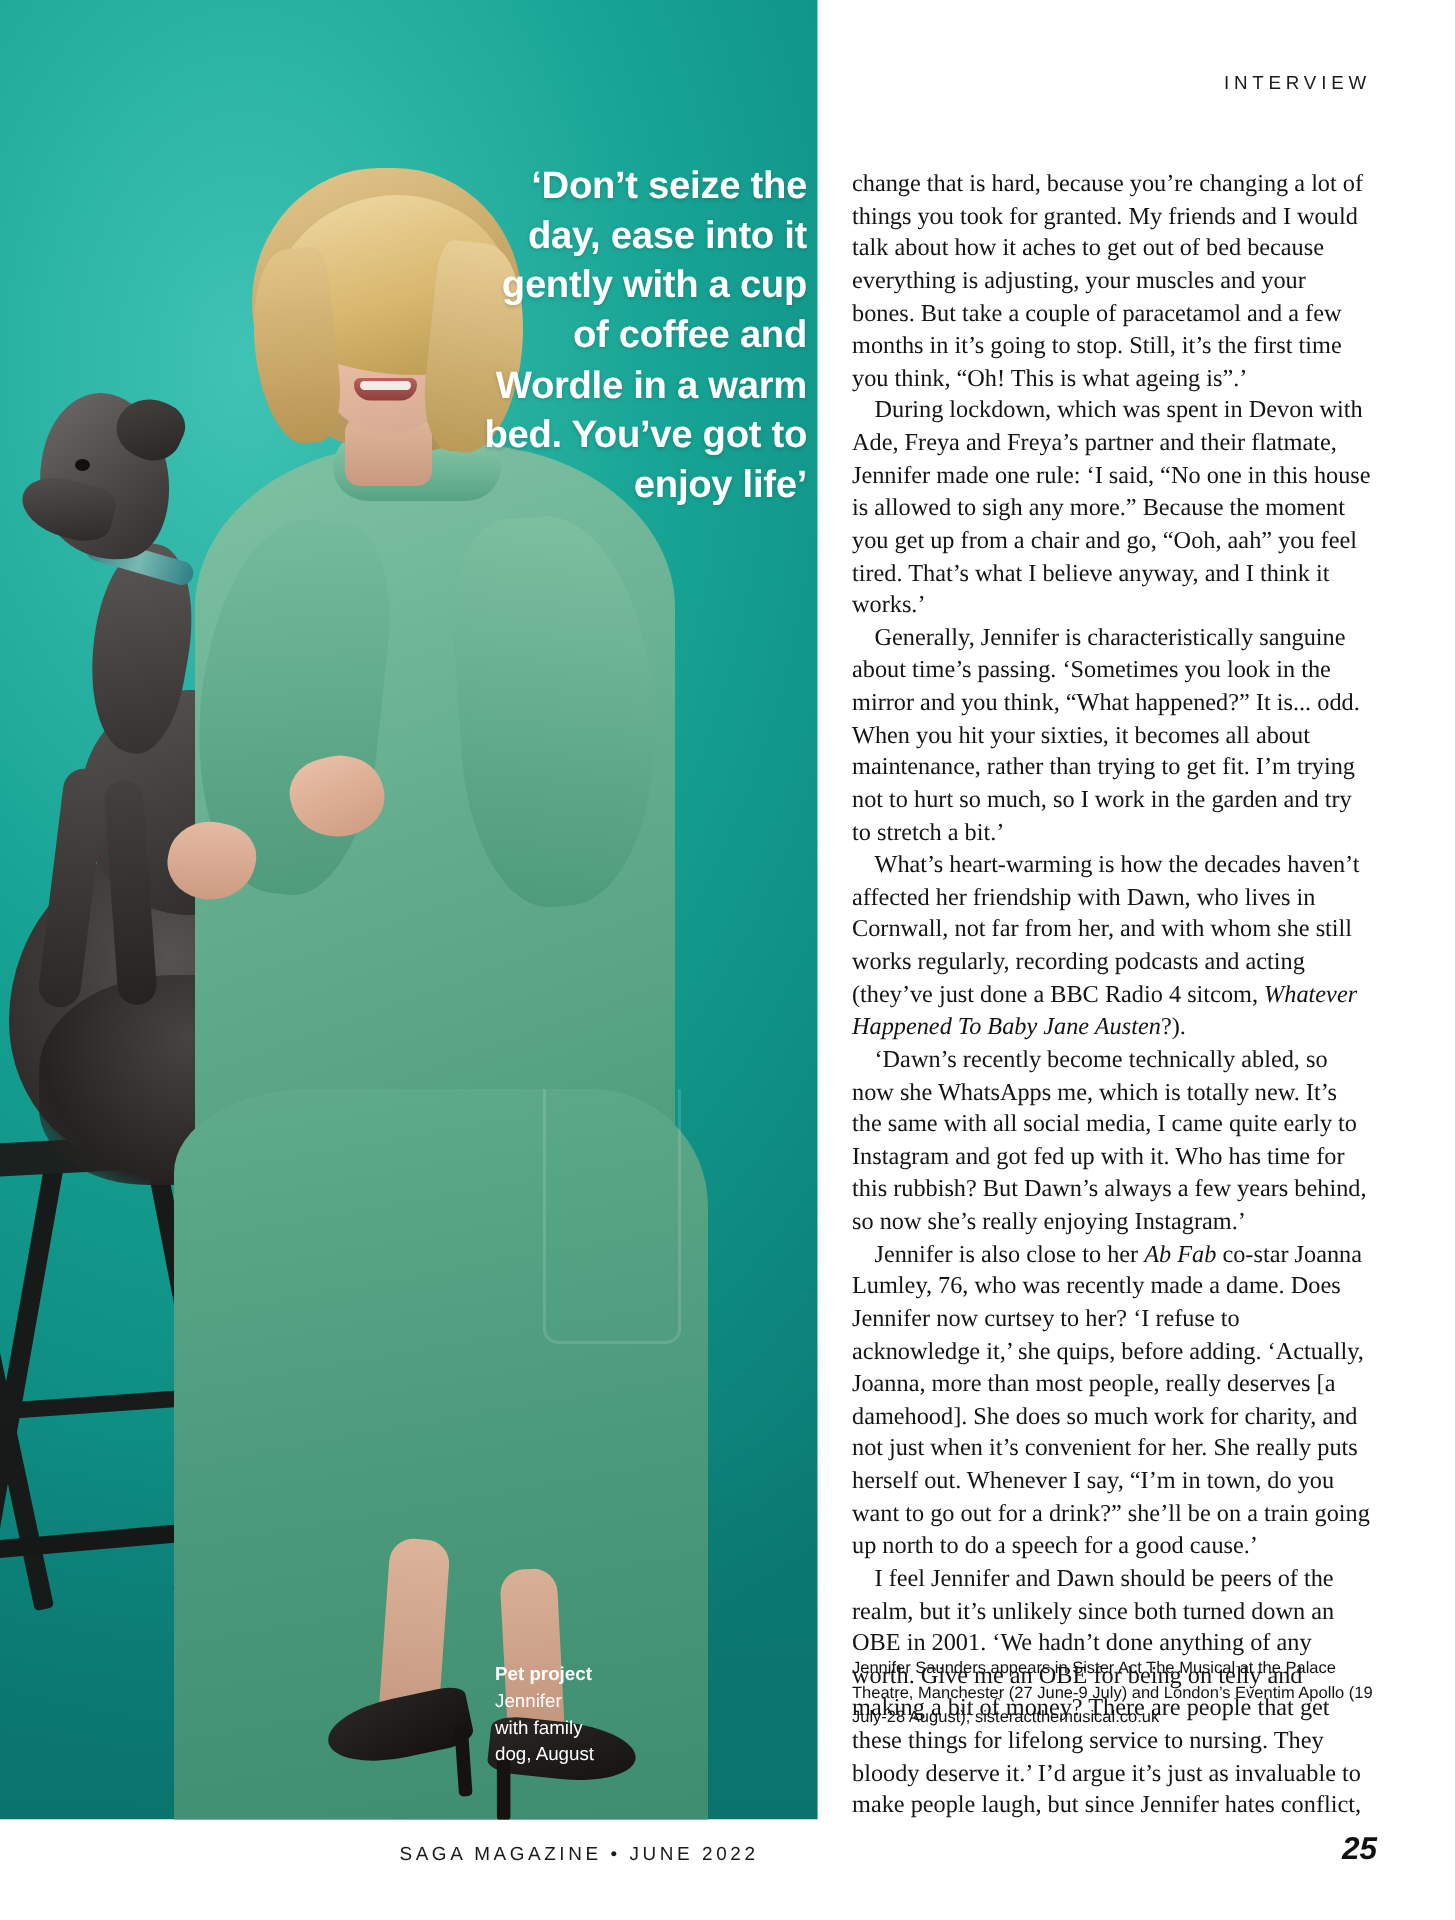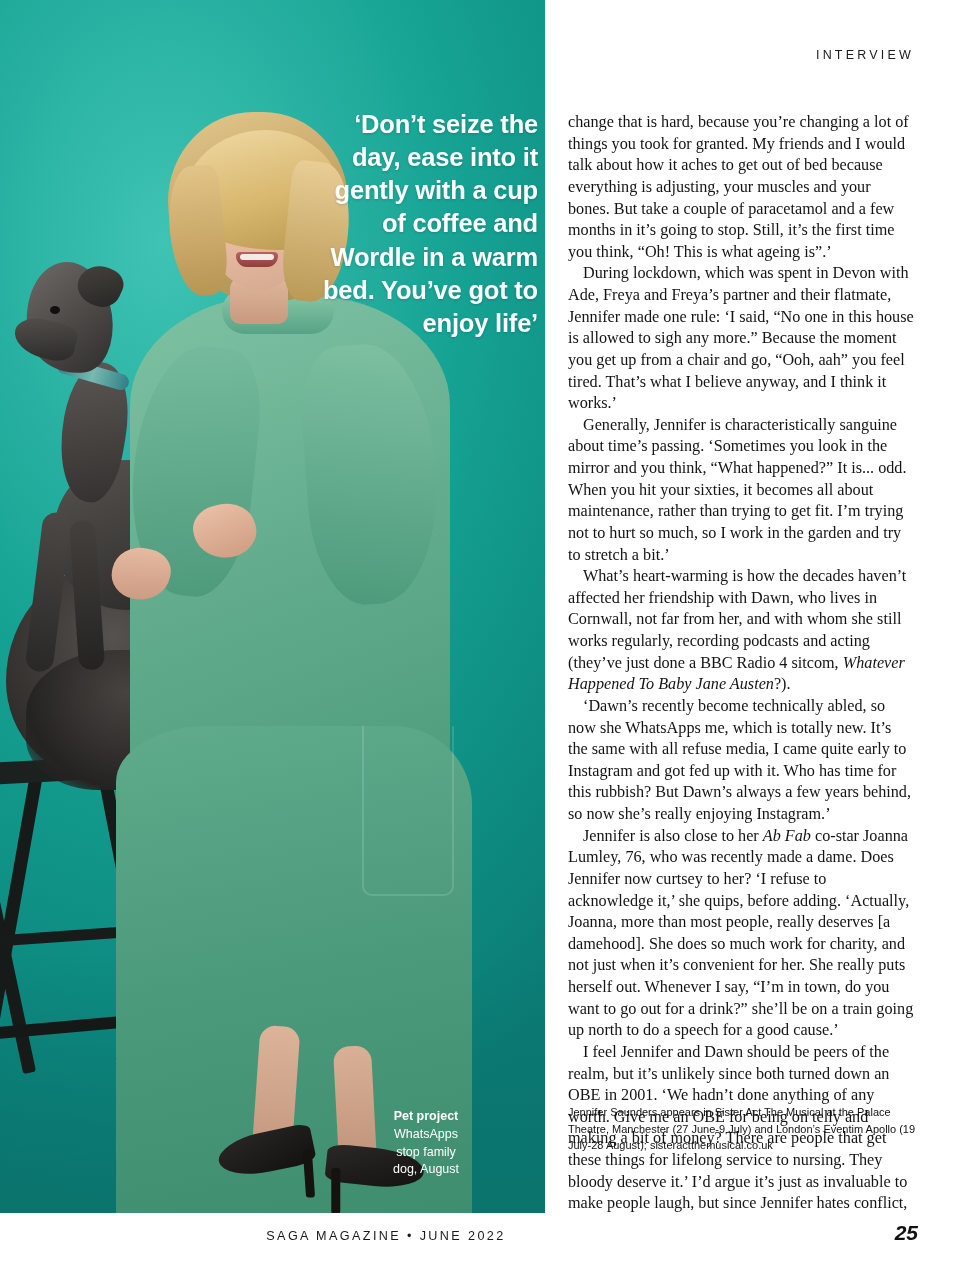--- a/index.html
+++ b/index.html
@@ -266,21 +266,21 @@
     letter-spacing: -0.2px;
     z-index: 8;
     text-shadow: 0 1px 3px rgba(0,0,0,0.18);
   }
 
   
   .caption {
     position: absolute;
     left: 330px; top: 1108px;
     width: 192px;
-    text-align: center;
+    text-align: left;
     color: #ffffff;
     font-family: "Liberation Sans", sans-serif;
     font-size: 12.5px;
     line-height: 1.42;
     z-index: 8;
   }
   .caption .cap-title { font-weight: 700; }
 
   
   .column {
@@ -404,32 +404,32 @@
       <div class="leg-skin-l"></div>
       <div class="leg-skin-r"></div>
       <div class="shoe-l"></div>
       <div class="shoe-r"></div>
     </div>
 
     <div class="pullquote">‘Don’t seize the day, ease into it gently with a cup of coffee and Wordle in a warm bed. You’ve got to enjoy life’</div>
 
     <div class="caption">
       <div class="cap-title">Pet project</div>
-      <div>WhatsApps</div>
-      <div>stop family</div>
+      <div>Jennifer</div>
+      <div>with family</div>
       <div>dog, August</div>
     </div>
   </div>
 
   <div class="column">
     <p>change that is hard, because you’re changing a lot of things you took for granted. My friends and I would talk about how it aches to get out of bed because everything is adjusting, your muscles and your bones. But take a couple of paracetamol and a few months in it’s going to stop. Still, it’s the first time you think, “Oh! This is what ageing is”.’</p>
     <p>During lockdown, which was spent in Devon with Ade, Freya and Freya’s partner and their flatmate, Jennifer made one rule: ‘I said, “No one in this house is allowed to sigh any more.” Because the moment you get up from a chair and go, “Ooh, aah” you feel tired. That’s what I believe anyway, and I think it works.’</p>
     <p>Generally, Jennifer is characteristically sanguine about time’s passing. ‘Sometimes you look in the mirror and you think, “What happened?” It is... odd. When you hit your sixties, it becomes all about maintenance, rather than trying to get fit. I’m trying not to hurt so much, so I work in the garden and try to stretch a bit.’</p>
     <p>What’s heart-warming is how the decades haven’t affected her friendship with Dawn, who lives in Cornwall, not far from her, and with whom she still works regularly, recording podcasts and acting (they’ve just done a BBC Radio 4 sitcom, <span class="italic">Whatever Happened To Baby Jane Austen</span>?).</p>
-    <p>‘Dawn’s recently become technically abled, so now she WhatsApps me, which is totally new. It’s the same with all refuse media, I came quite early to Instagram and got fed up with it. Who has time for this rubbish? But Dawn’s always a few years behind, so now she’s really enjoying Instagram.’</p>
+    <p>‘Dawn’s recently become technically abled, so now she WhatsApps me, which is totally new. It’s the same with all social media, I came quite early to Instagram and got fed up with it. Who has time for this rubbish? But Dawn’s always a few years behind, so now she’s really enjoying Instagram.’</p>
     <p>Jennifer is also close to her <span class="italic">Ab Fab</span> co-star Joanna Lumley, 76, who was recently made a dame. Does Jennifer now curtsey to her? ‘I refuse to acknowledge it,’ she quips, before adding. ‘Actually, Joanna, more than most people, really deserves [a damehood]. She does so much work for charity, and not just when it’s convenient for her. She really puts herself out. Whenever I say, “I’m in town, do you want to go out for a drink?” she’ll be on a train going up north to do a speech for a good cause.’</p>
     <p><span>I feel Jennifer and Dawn should be peers of the realm, but it’s unlikely since both turned down an OBE in 2001. ‘We hadn’t done anything of any worth. Give me an OBE for being on telly and making a bit of money? There are people that get these things for lifelong service to nursing. They bloody deserve it.’ I’d argue it’s just as invaluable to make people laugh, but since Jennifer hates conflict, we’ll amicably agree to disagree.</span><span class="endmark"></span></p>
   </div>
 
   <div class="footnote">Jennifer Saunders appears in Sister Act The Musical at the Palace Theatre, Manchester (27 June-9 July) and London’s Eventim Apollo (19 July-28 August); sisteractthemusical.co.uk</div>
 
   <div class="footer">
     <div class="footer-center">SAGA MAGAZINE • JUNE 2022</div>
     <div class="folio">25</div>
   </div>

